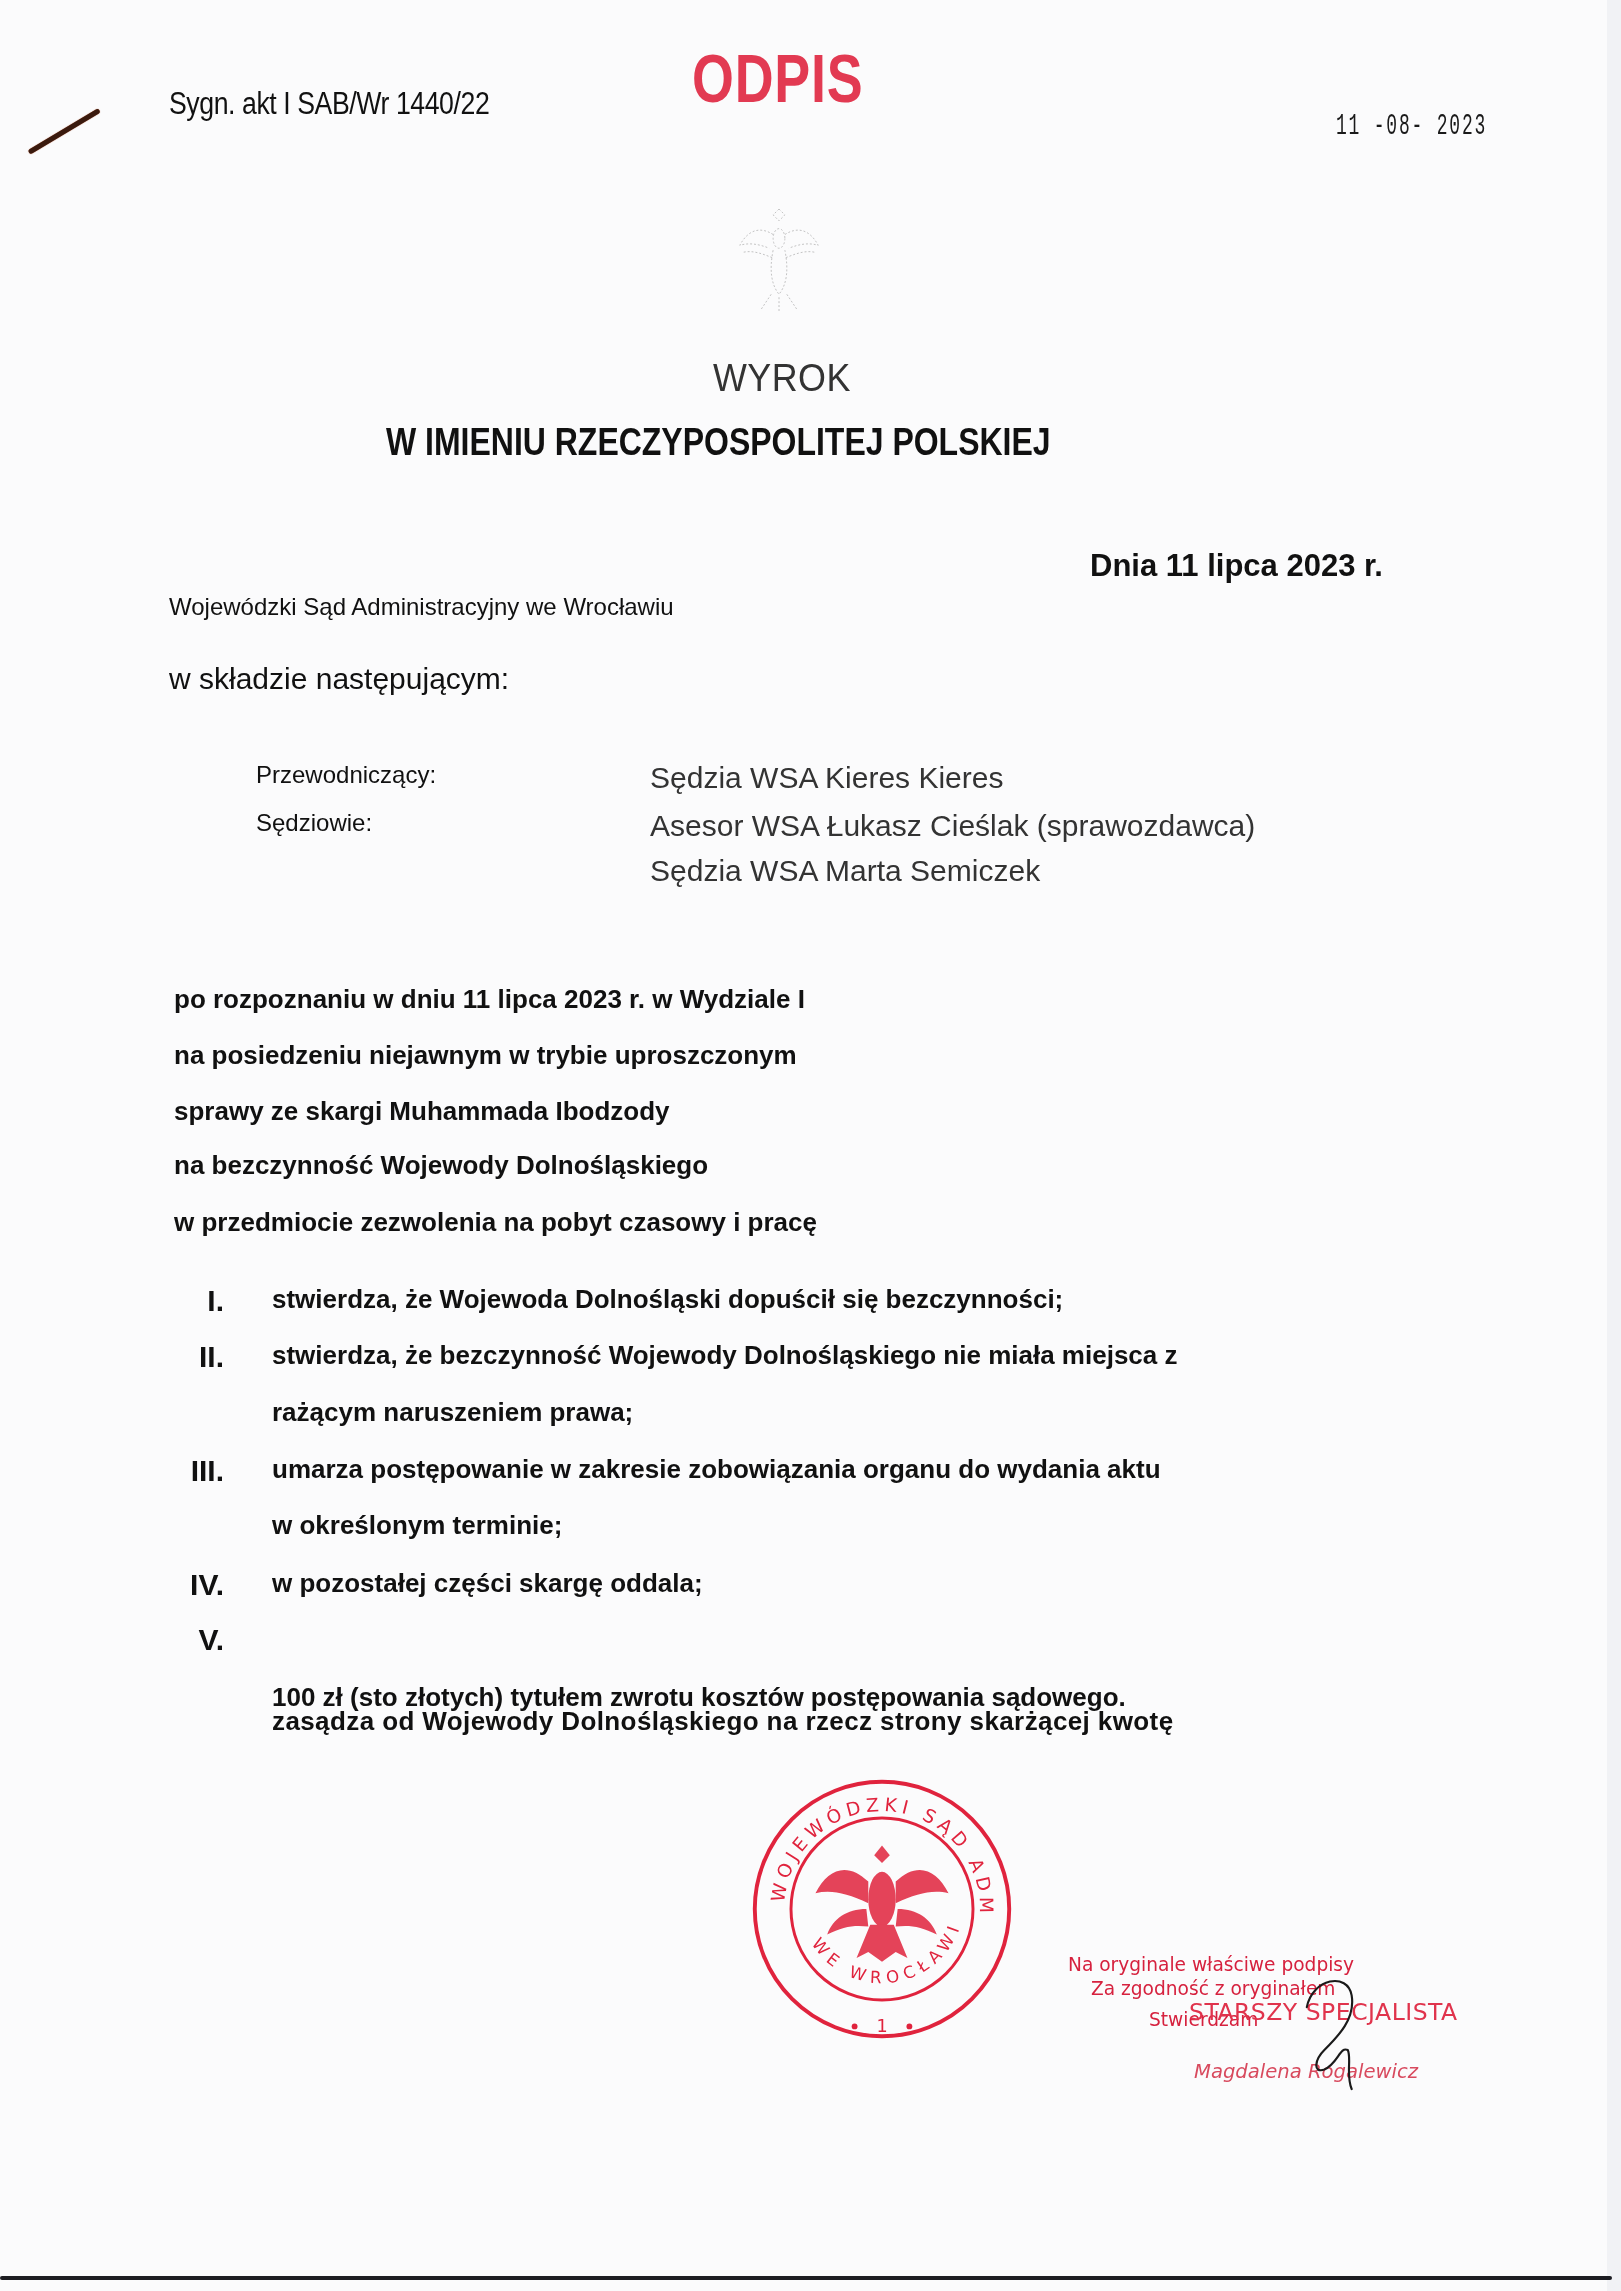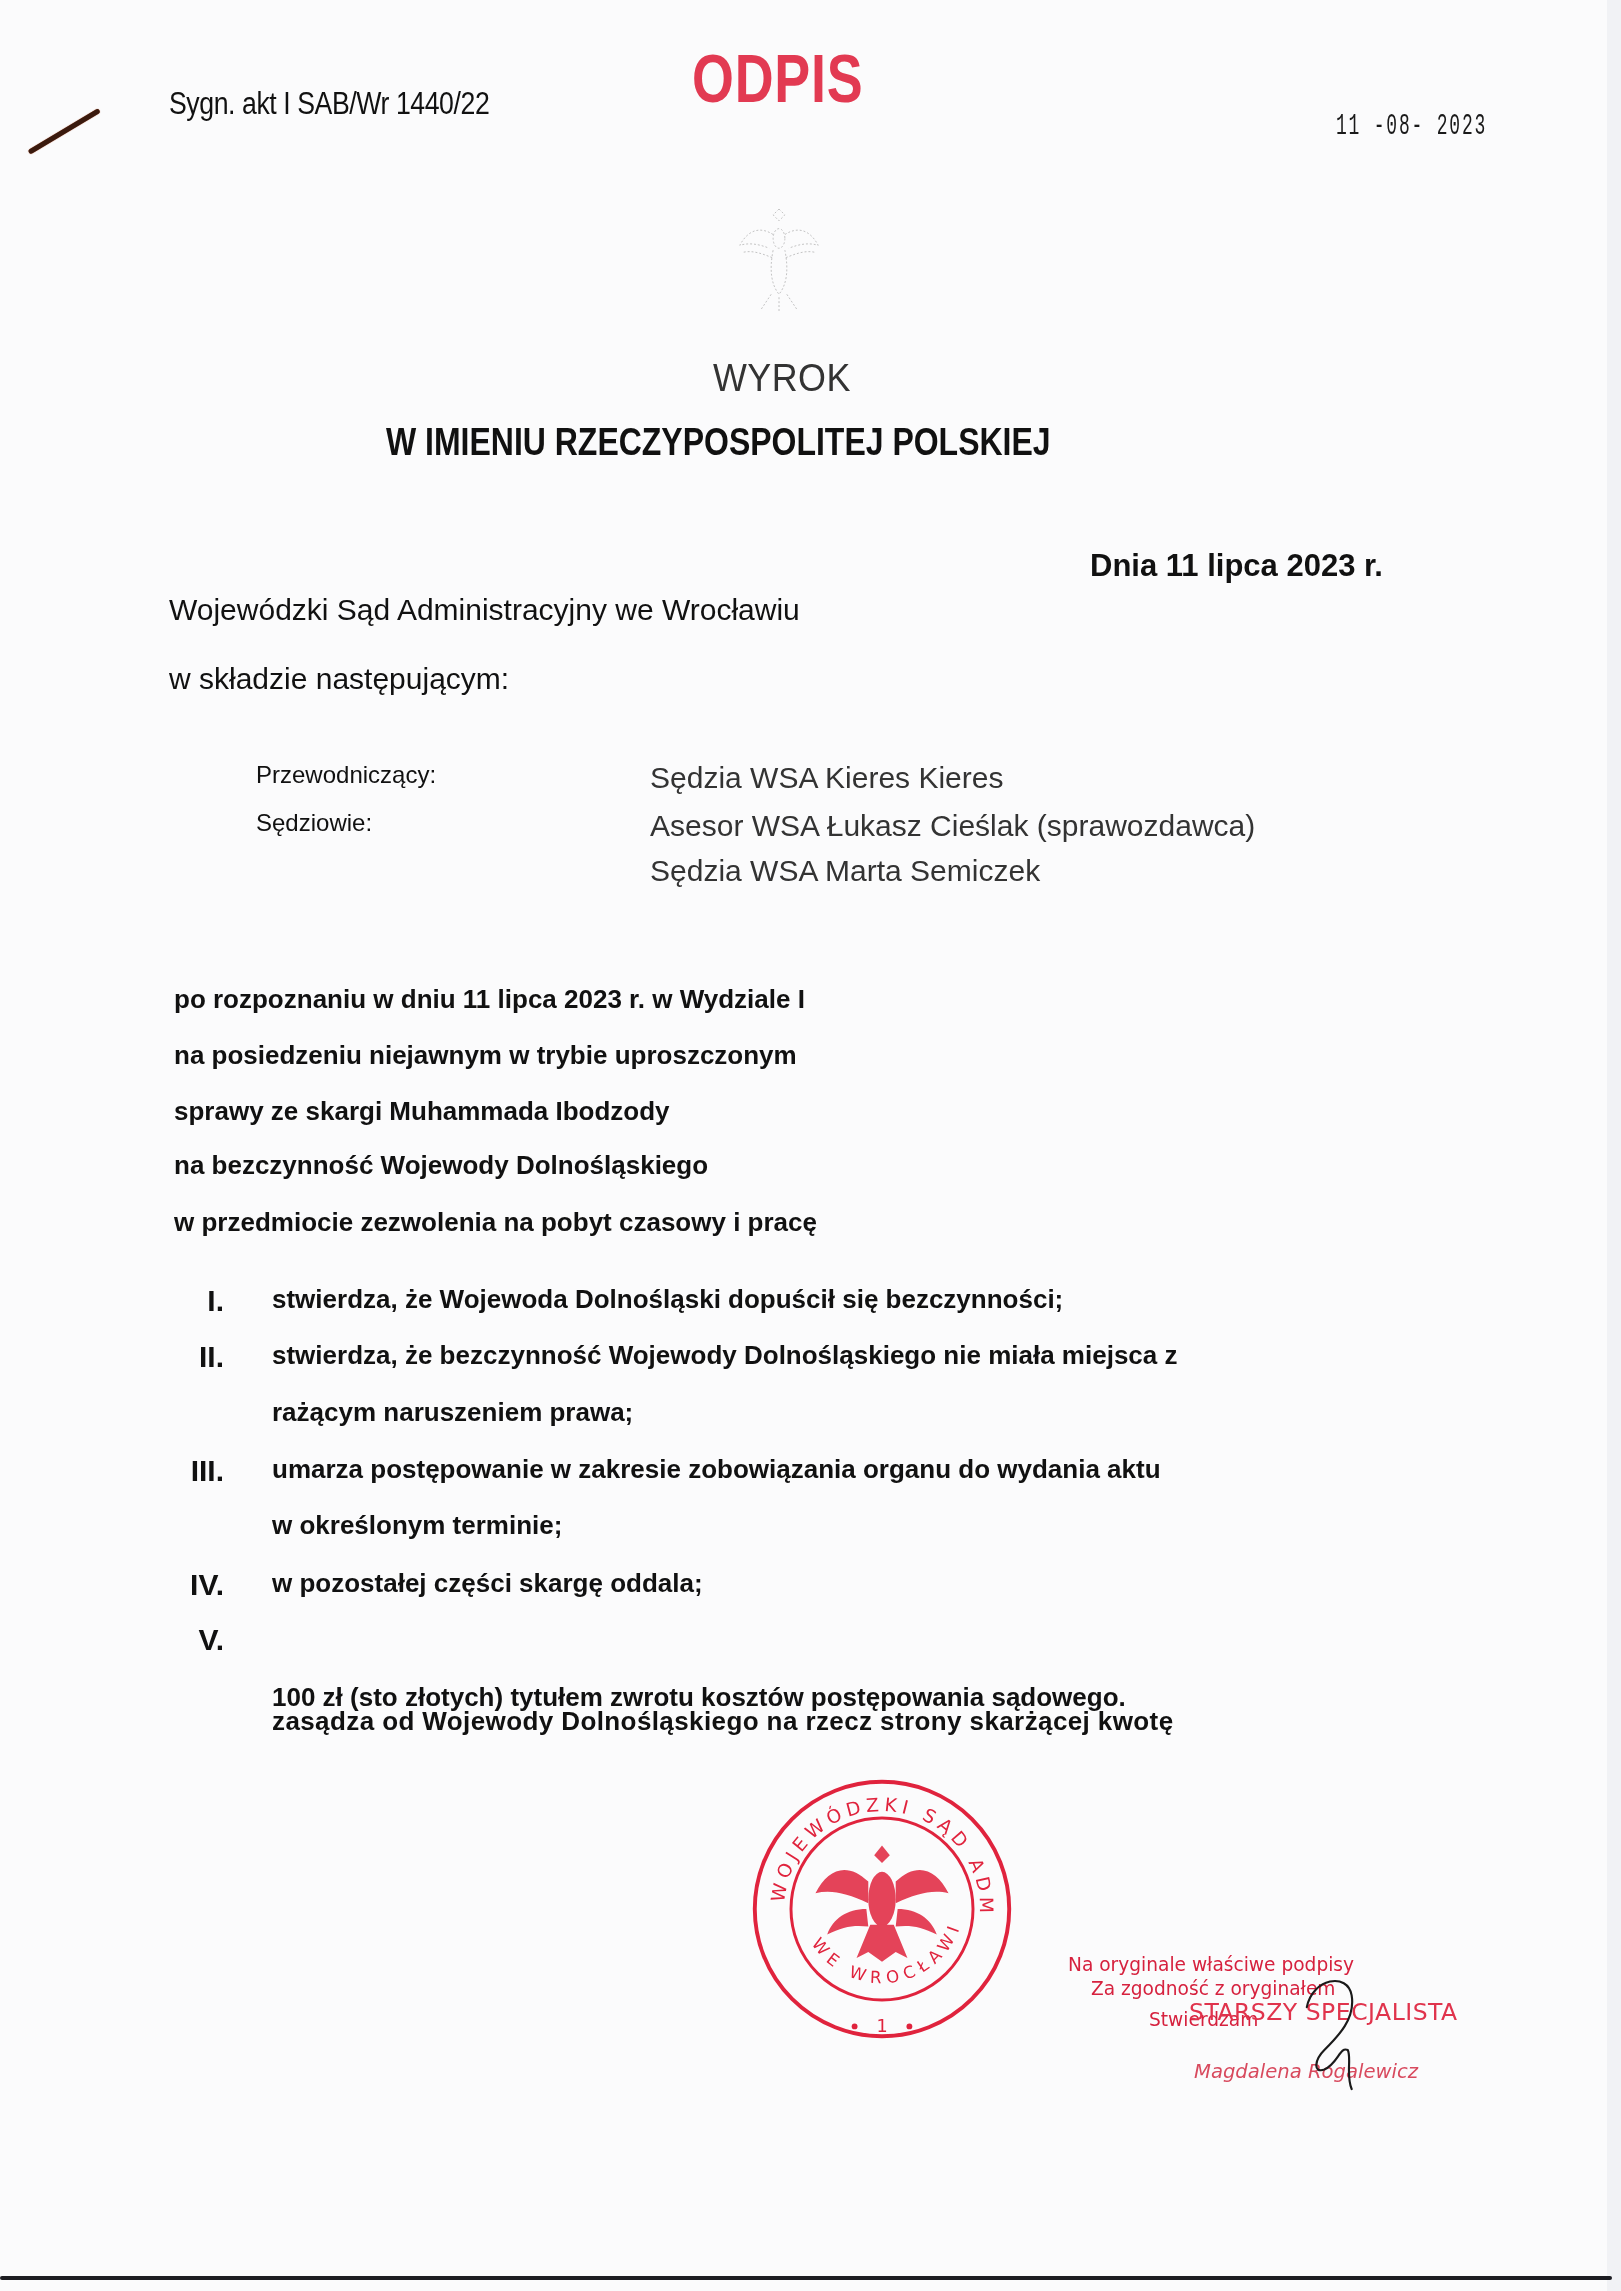--- a/index.html
+++ b/index.html
@@ -31,21 +31,21 @@
   .sygn { left: 169px; top: 86px; font-size: 31px; letter-spacing: -0.5px; transform: scaleX(0.86); transform-origin: left top; }
   .date-stamp {
     left: 1336px; top: 110px; font-size: 29px; letter-spacing: 2.9px;
     font-family: "Liberation Mono", monospace; transform: scaleX(0.62); transform-origin: left top;
     color: #1a1a1a;
   }
   .eagle-faint { position: absolute; left: 730px; top: 201px; width: 98px; height: 118px; opacity: 0.5; }
   .wyrok { left: 713px; top: 356px; font-size: 39px; color: #333; letter-spacing: 0.5px; transform: scaleX(0.92); transform-origin: left top; }
   .imieniu { left: 386px; top: 420px; font-size: 39px; font-weight: bold; transform: scaleX(0.82); transform-origin: left top; }
   .dnia { left: 1090px; top: 508px; font-size: 31px; font-weight: bold; margin-top: 40px; }
-  .court { left: 169px; top: 593px; font-size: 30px; }
+  .court { left: 169px; top: 593px; font-size: 24px; }
   .court2 { left: 169px; top: 638px; font-size: 30px; margin-top: 24px; }
   .role-label { left: 256px; font-size: 24px; }
   .role-value { left: 650px; font-size: 30px; color: #333; }
   .body-line { left: 174px; font-size: 26px; font-weight: bold; }
   .num { font-size: 30px; font-weight: bold; text-align: right; width: 69px; }
   .point { left: 272px; font-size: 26px; font-weight: bold; }
   .stamp { position: absolute; left: 745px; top: 1772px; width: 274px; height: 274px; }
   .cert { font-family: "DejaVu Sans", sans-serif; color: #d6213e; font-size: 18.6px; }
   .cert-italic { font-style: italic; color: #d84a5e; font-size: 19.6px; text-align: right; }
   .specjalista { color: #e0334c; font-size: 23.5px; letter-spacing: 0.5px; }

